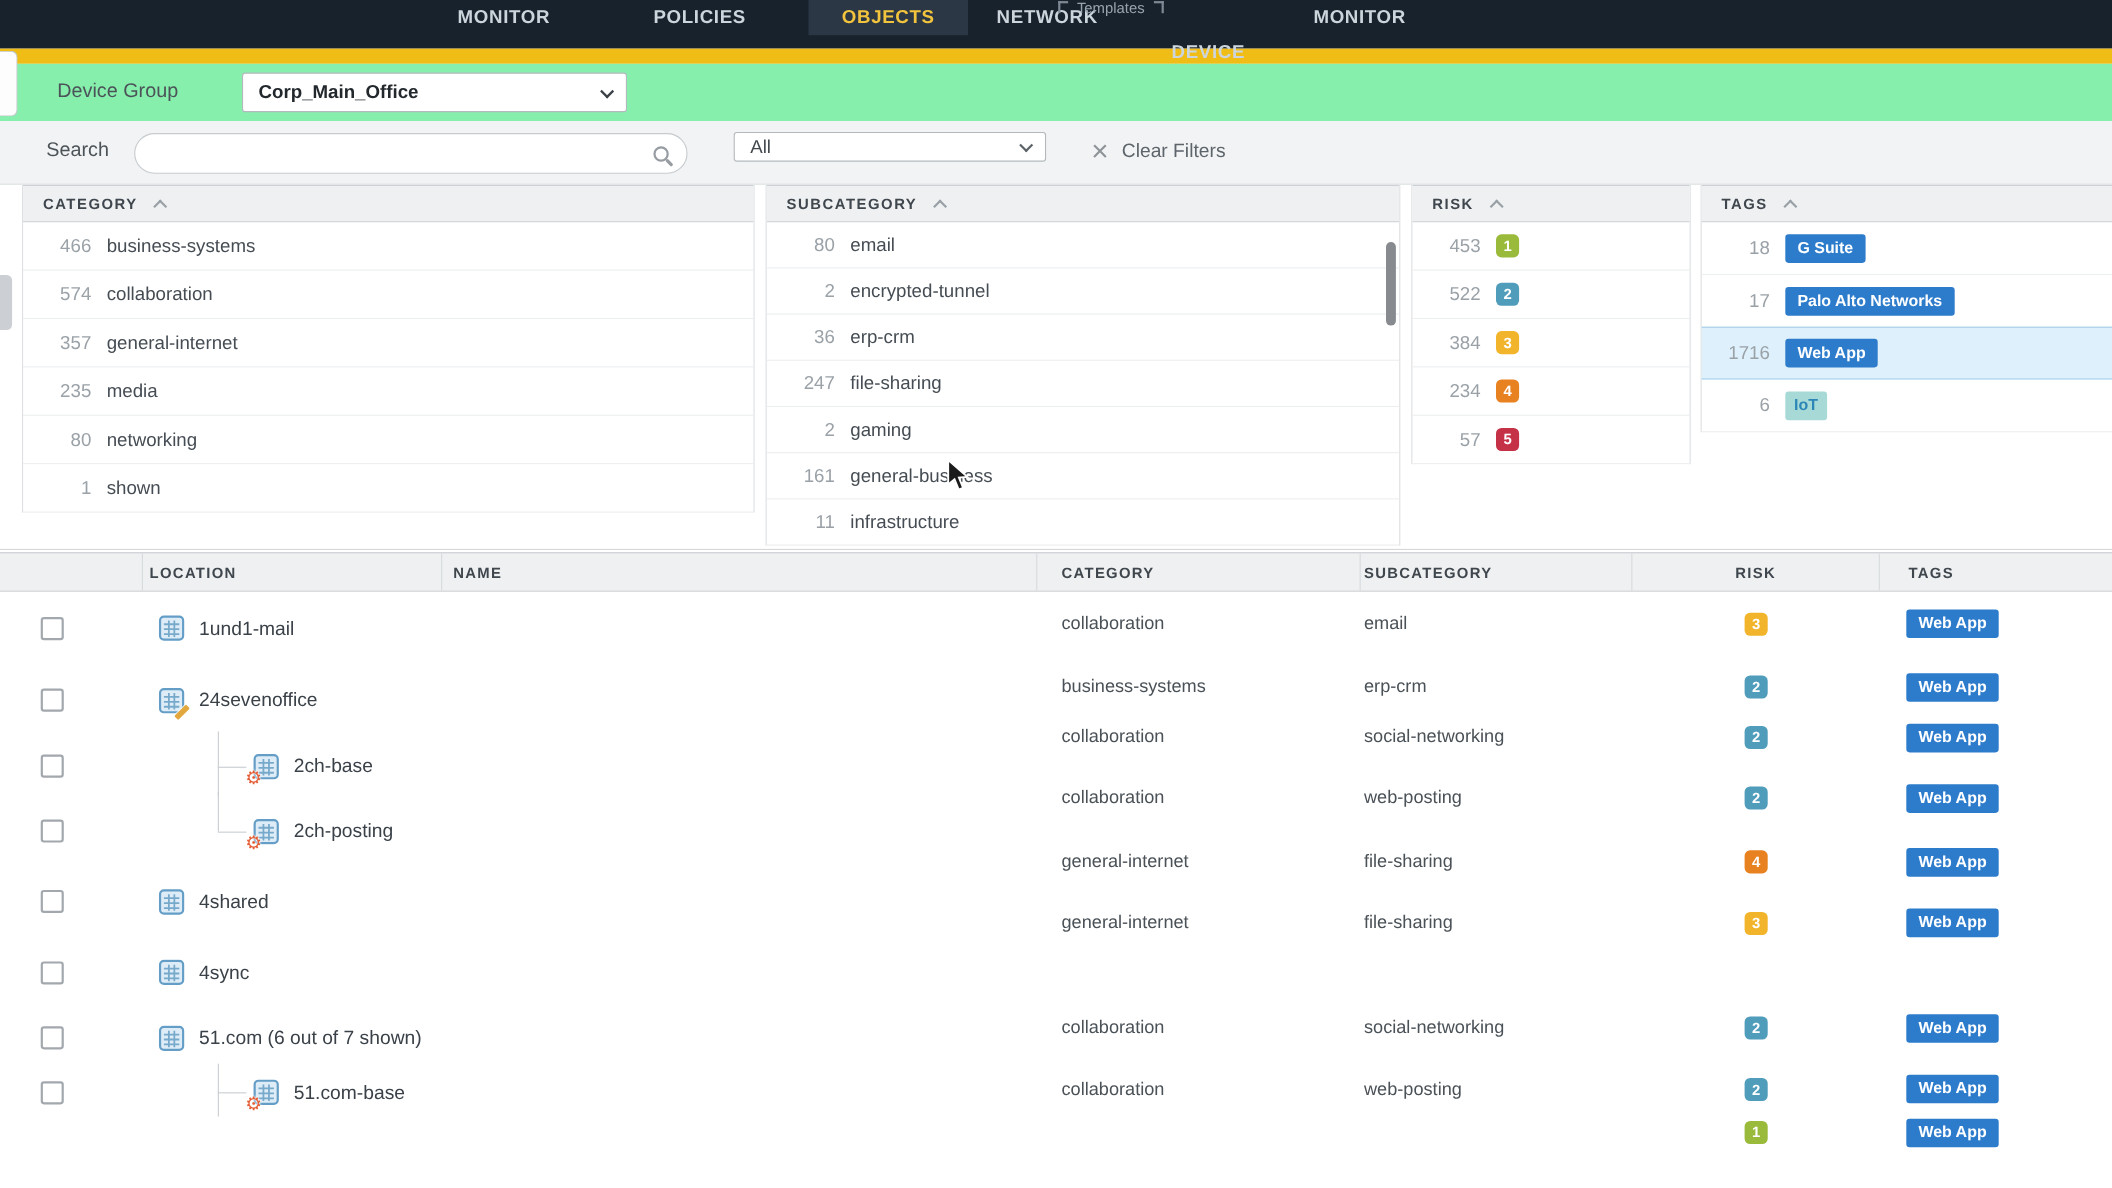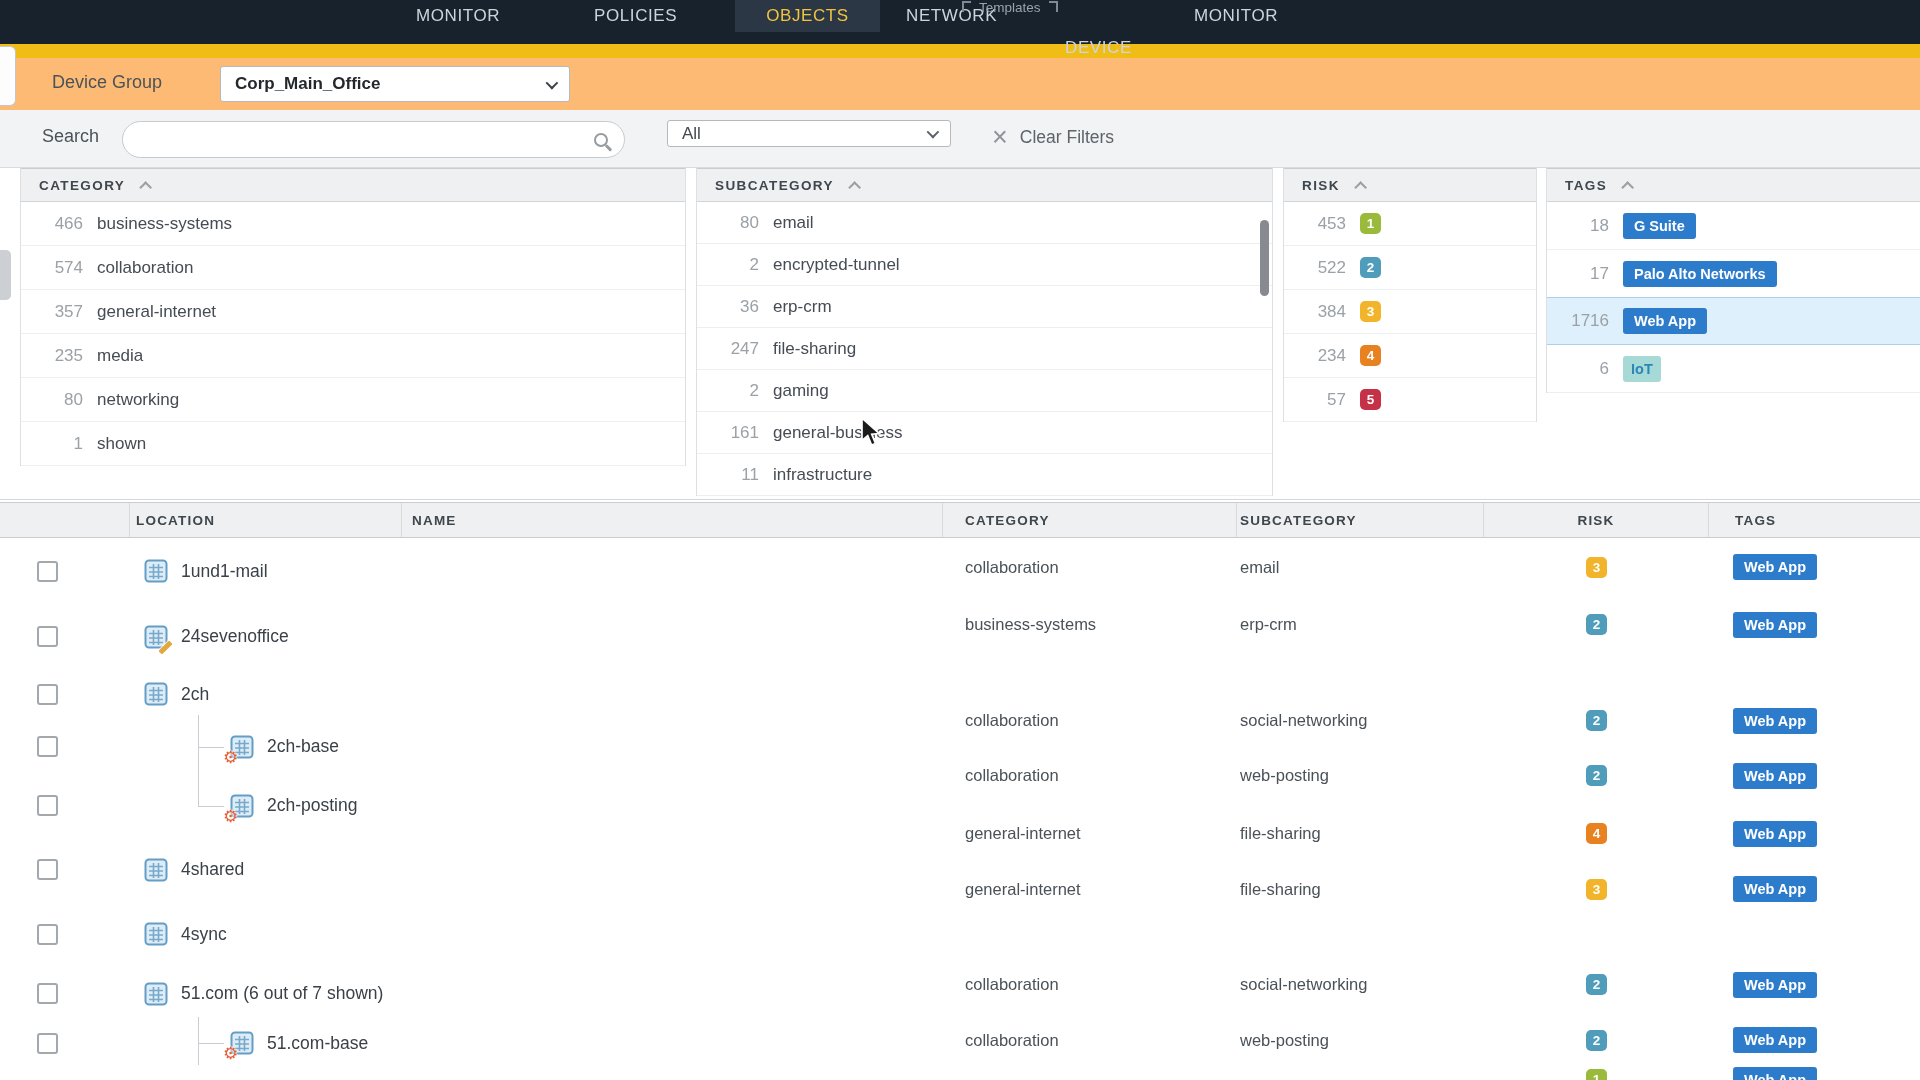--- a/index.html
+++ b/index.html
@@ -3,32 +3,32 @@
 <meta charset="utf-8">
 <style>
   * { box-sizing: border-box; margin: 0; padding: 0; }
   html,body { background:#fff; }
   body { font-family:"Liberation Sans", sans-serif; }
   #stage { position:relative; width:1920px; height:1080px; overflow:hidden; background:#fff; }
 
   
   .topnav { position:relative; height:44px; background:#18222d; }
   .nav-item { position:absolute; top:0; height:32px; display:flex; align-items:center;
-              color:#cdd5dc; font-weight:normal; font-size:17px; letter-spacing:.6px; cursor:default; }
+              color:#cdd5dc; font-weight:bold; font-size:17px; letter-spacing:.6px; cursor:default; }
   .nav-item.active { background:#2b3744; justify-content:center; color:#f2c43e; }
   .tpl-wrap { position:absolute; top:1px; display:flex; align-items:flex-start; }
   .tpl-corner { width:9px; height:11px; border-top:2px solid #7d8a96; }
   .tpl-corner.l { border-left:2px solid #7d8a96; }
   .tpl-corner.r { border-right:2px solid #7d8a96; }
   .tpl-label { color:#97a3ae; font-size:13.5px; padding:0 8px; line-height:14px; }
 
   .accent { height:14px; background:#f0bd16; }
 
   
-  .row-device { position:relative; height:52px; background:#fdba74; }
+  .row-device { position:relative; height:52px; background:#86efac; }
   .row-search { position:relative; height:58px; background:#f2f3f4; border-bottom:1px solid #d9dcde; }
   .lbl { color:#4c5358; font-size:18px; }
   #device-label { position:absolute; left:52px; top:14px; }
   .select-box { position:absolute; background:#fff; border:1px solid #b3b9bd; border-radius:3px;
                 display:flex; align-items:center; font-size:17px; color:#23282d; }
   #device-select { left:220px; top:8px; width:350px; height:36px; padding-left:14px; font-weight:bold; }
   #scope-select { left:667px; top:10px; width:284px; height:27px; padding-left:14px; color:#43494e; }
   .chev-down { position:absolute; right:14px; width:9px; height:9px; border:solid #5c6368;
                border-width:0 2px 2px 0; transform:rotate(45deg) translateY(-2px); }
   #search-label { position:absolute; left:42px; top:16px; }
@@ -332,37 +332,20 @@
         <div class="cell col-loc" style="transform: translateY(-12px);"></div>
         <div class="cell col-cat" style="transform: translateY(-12px);">business-systems</div>
         <div class="cell col-sub" style="transform: translateY(-12px);">erp-crm</div>
         <div class="cell col-risk" style="transform: translateY(-12px);">
           <span class="rbadge" style="background: rgb(79, 156, 187);">2</span>
         </div>
         <div class="cell col-tags" style="transform: translateY(-12px);">
           <span class="pill">Web App</span>
         </div>
       </div>
-      <div class="t-row" style="height: 50px;">
-        <div class="cell col-check">
-          <span class="checkbox"></span>
-        </div>
-        <div class="cell col-name name-cell">
-          <span class="app-ic"><svg width="24" height="24" viewBox="0 0 24 24">
-              <rect x="1.5" y="1.5" width="21" height="21" rx="3.5" fill="#ddecf6" stroke="#649ec7" stroke-width="2"></rect>
-              <path d="M5 8.5h14M5 13h14M5 17.5h14M9.5 5v15M14.5 5v15" stroke="#77a9cb" stroke-width="1.6" fill="none"></path>
-            </svg></span>
-          <span class="app-name">2ch</span>
-        </div>
-        <div class="cell col-loc" style="transform: translateY(0px);"></div>
-        <div class="cell col-cat" style="transform: translateY(0px);"></div>
-        <div class="cell col-sub" style="transform: translateY(0px);"></div>
-        <div class="cell col-risk" style="transform: translateY(0px);"></div>
-        <div class="cell col-tags" style="transform: translateY(0px);"></div>
-      </div>
       <div class="t-row child" style="height: 55px;">
         <div class="cell col-check">
           <span class="checkbox"></span>
         </div>
         <div class="cell col-name name-cell">
           <span class="tree"></span>
           <span class="app-ic"><svg width="24" height="24" viewBox="0 0 24 24">
               <rect x="1.5" y="1.5" width="21" height="21" rx="3.5" fill="#ddecf6" stroke="#649ec7" stroke-width="2"></rect>
               <path d="M5 8.5h14M5 13h14M5 17.5h14M9.5 5v15M14.5 5v15" stroke="#77a9cb" stroke-width="1.6" fill="none"></path>
             </svg><span class="gear">⚙</span></span>

